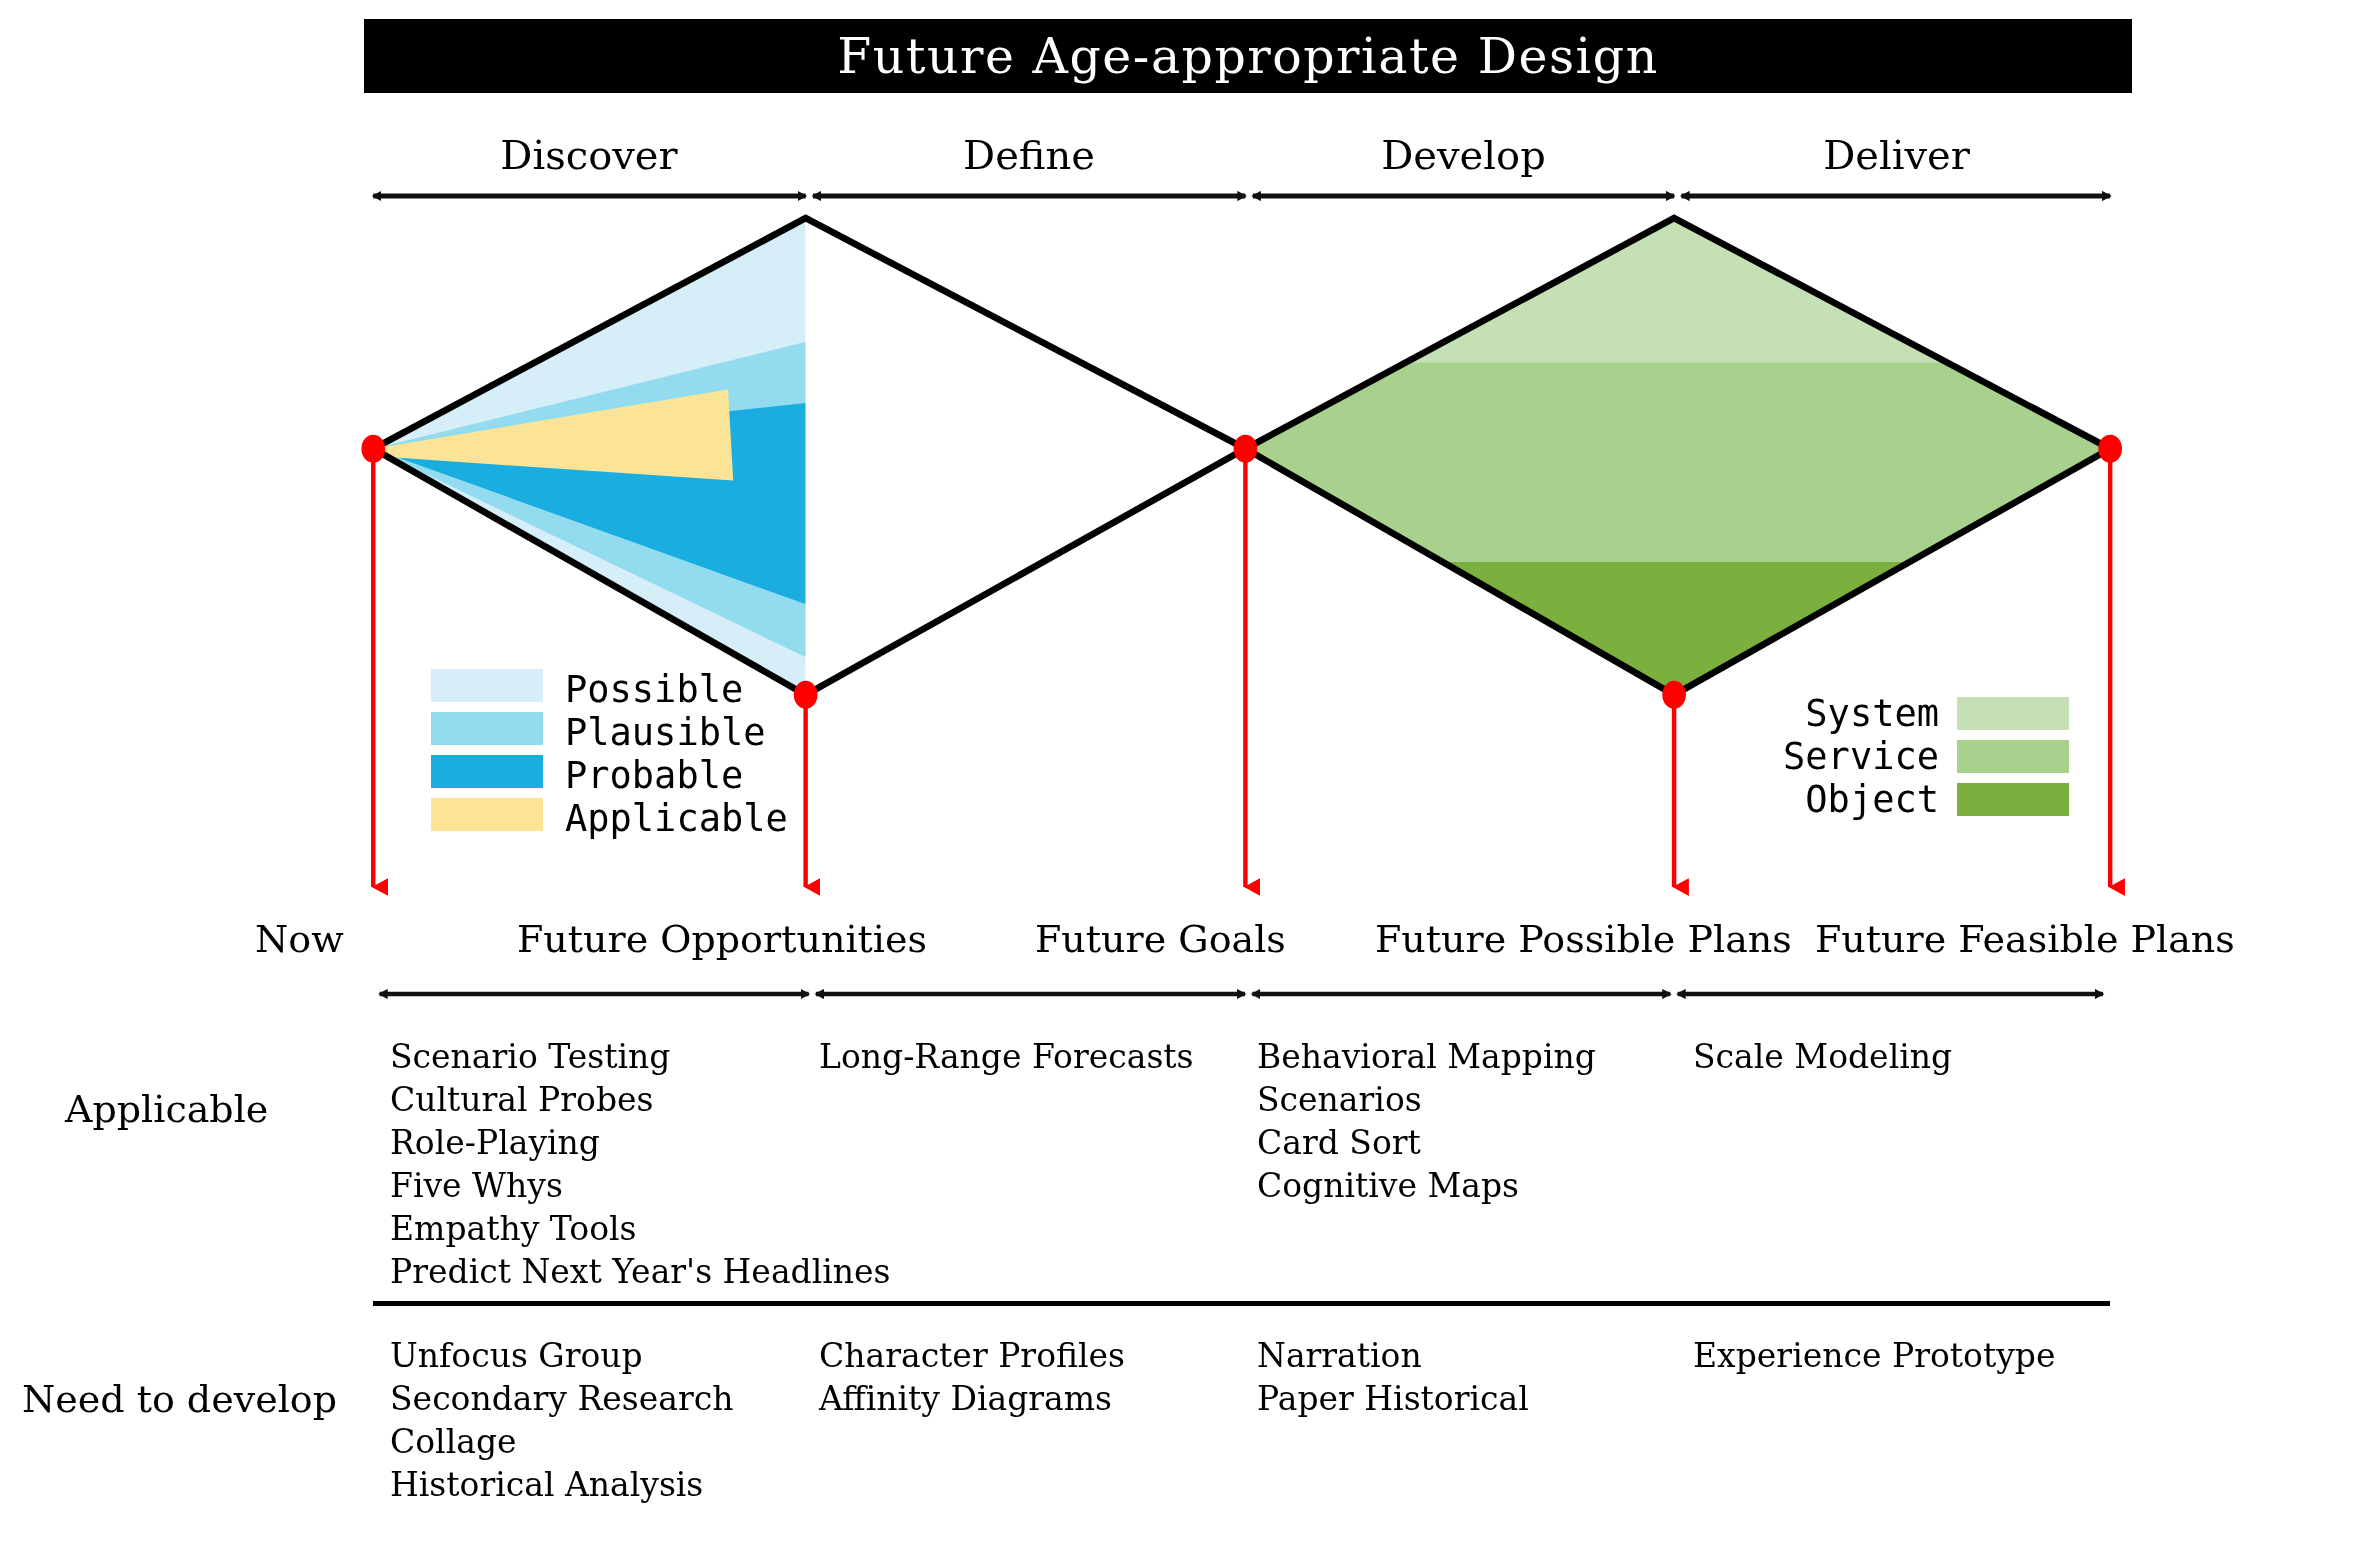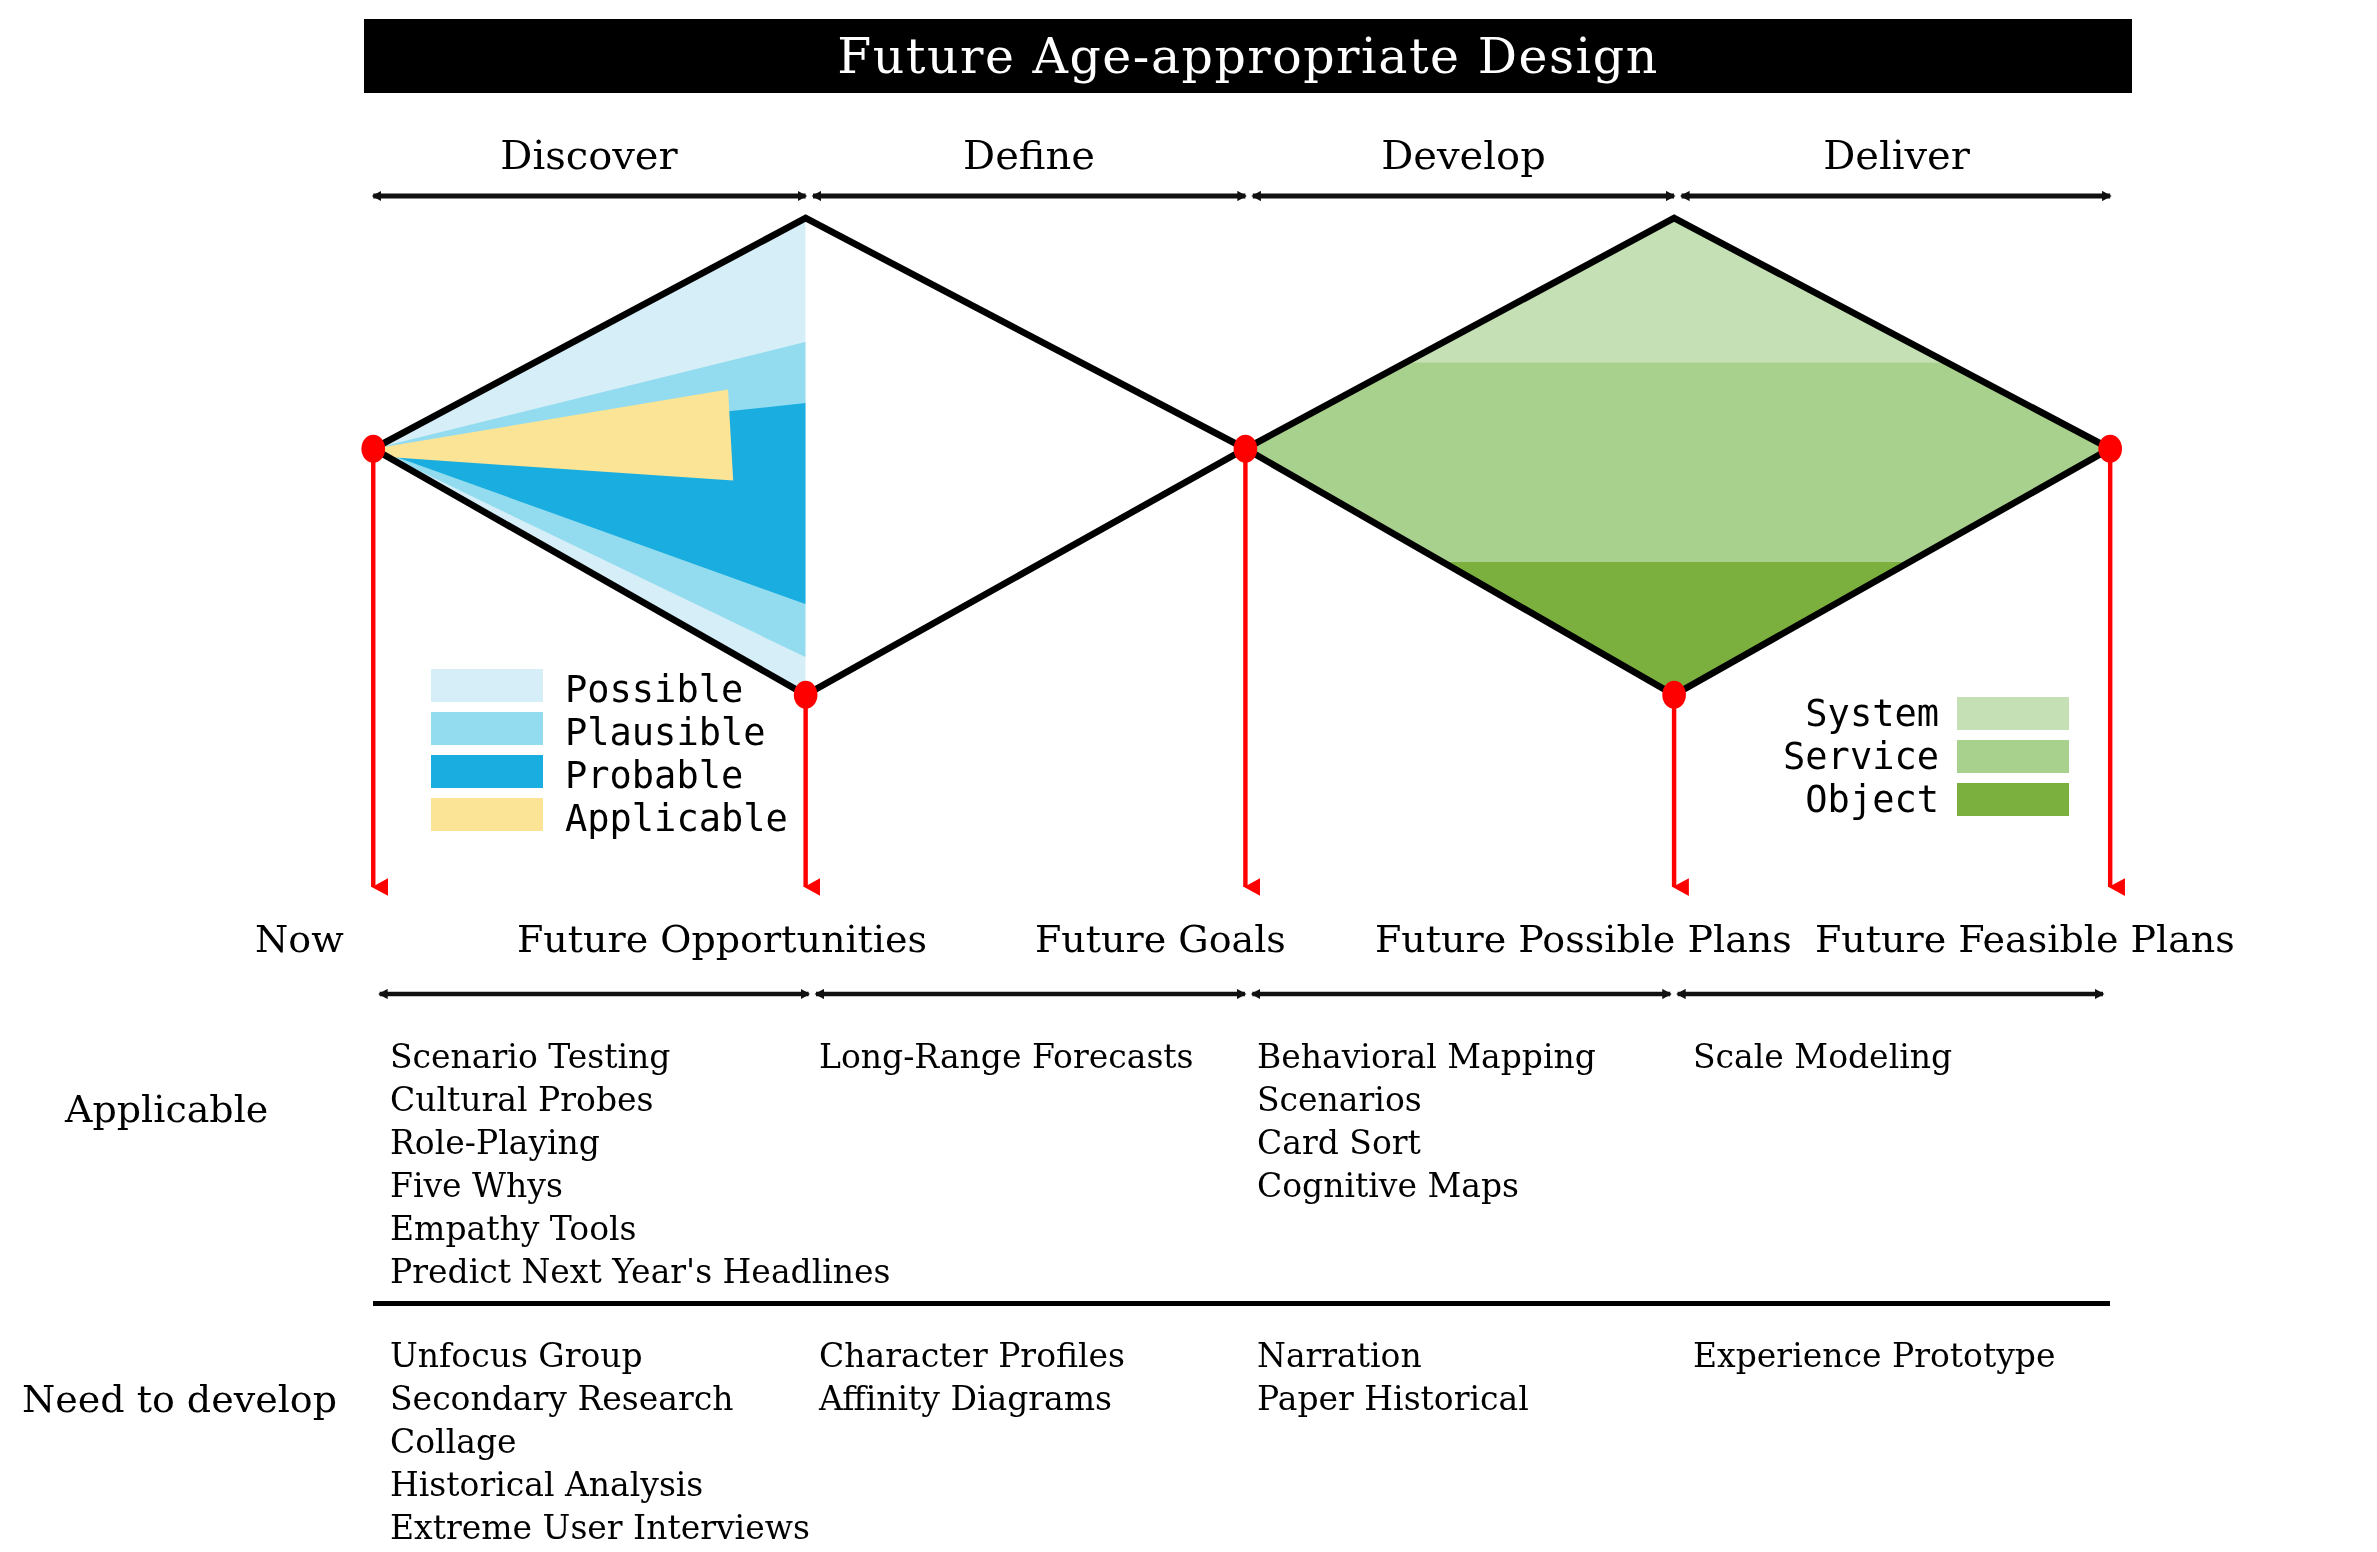--- a/index.html
+++ b/index.html
@@ -206,21 +206,20 @@
 
 <div class="abs" style="left:373px;top:1301px;width:1737px;height:5.2px;background:#000;"></div>
 
 <div class="abs row-label" style="left:22px;top:1377px;">Need to develop</div>
 
 <div class="abs tech-col" style="left:390px;top:1334px;">
   <div class="tech-item">Unfocus Group</div>
   <div class="tech-item">Secondary Research</div>
   <div class="tech-item">Collage</div>
   <div class="tech-item">Historical Analysis</div>
-  <div class="tech-item">Extreme User Interviews</div>
 </div>
 
 <div class="abs tech-col" style="left:819px;top:1334px;">
   <div class="tech-item">Character Profiles</div>
   <div class="tech-item">Affinity Diagrams</div>
 </div>
 
 <div class="abs tech-col" style="left:1257px;top:1334px;">
   <div class="tech-item">Narration</div>
   <div class="tech-item">Paper Historical</div>

